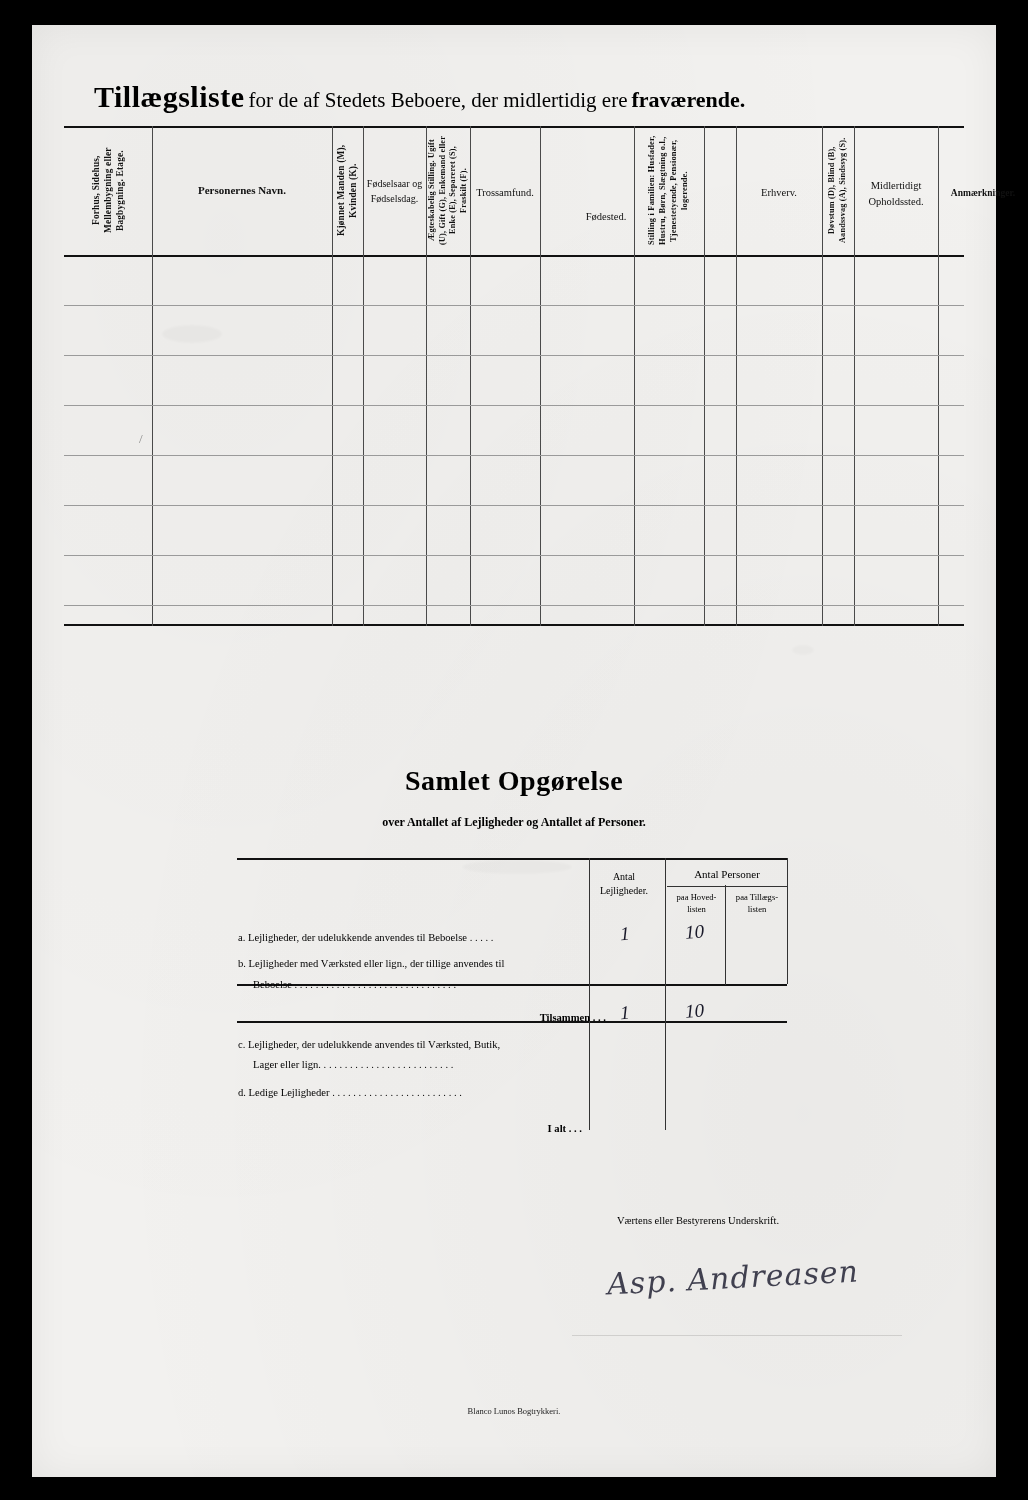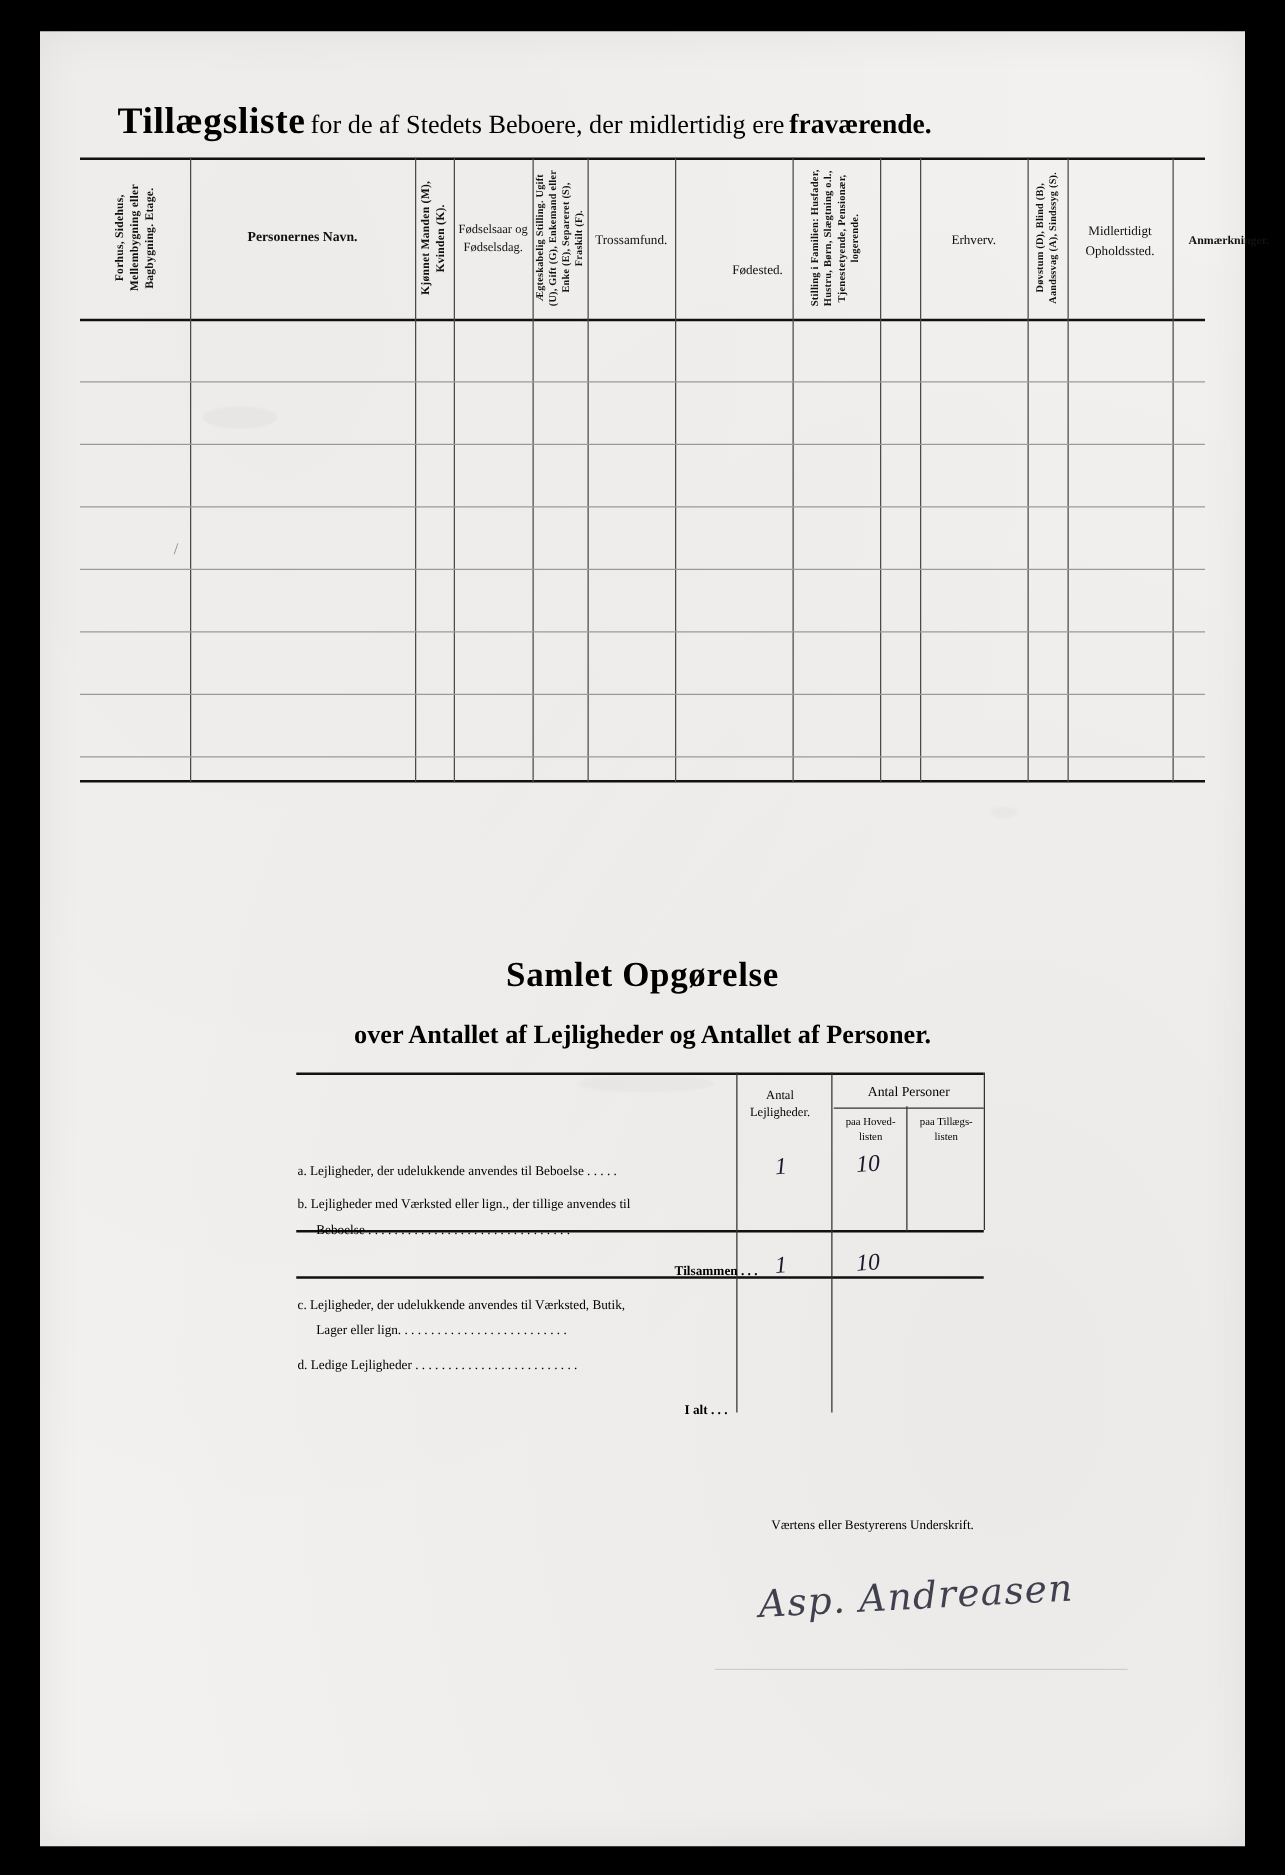--- a/index.html
+++ b/index.html
@@ -25,21 +25,21 @@
   .vline{position:absolute;top:0;bottom:0;width:1px;background:#4a4a4a;}
   .hline{position:absolute;left:0;right:0;height:1px;background:#9a9a9a;}
   .cellhdr{position:absolute;text-align:center;font-size:10.5px;line-height:1.25;color:#111;}
   .vert{writing-mode:vertical-rl;transform:rotate(180deg);font-size:9.3px;line-height:1.3;
         letter-spacing:0.2px;text-align:center;}
   .b{font-weight:bold;}
 
   
   .sum-title{position:absolute;width:100%;text-align:center;font-weight:bold;}
   .sum-title.t1{top:740px;font-size:28px;letter-spacing:0.5px;}
-  .sum-title.t2{top:790px;font-size:21px;}
+  .sum-title.t2{top:790px;font-size:12px;}
   .sum-rule{position:absolute;left:205px;width:550px;height:2px;background:#111;}
   .sum-lbl{position:absolute;font-size:10.6px;line-height:1.55;}
   .num{position:absolute;font-family:"Liberation Serif",serif;font-size:19px;font-style:italic;
        color:#1a1a2a;transform:rotate(-4deg);}
 
   .sign-lbl{position:absolute;top:1190px;left:585px;font-size:10.5px;}
   .sign{position:absolute;top:1235px;left:575px;font-size:30px;font-style:italic;
         font-family:"DejaVu Serif",serif;color:#1b1b2e;transform:rotate(-3deg);letter-spacing:1px;opacity:.82;}
   .printer{position:absolute;top:1381px;width:100%;text-align:center;font-size:8.5px;color:#222;}
 
@@ -159,14 +159,15 @@
     <div class="num" style="left:588px;top:898px;">1</div>
     <div class="num" style="left:653px;top:896px;">10</div>
 
     <div class="num" style="left:588px;top:977px;">1</div>
     <div class="num" style="left:653px;top:975px;">10</div>
 
     <div class="sign-lbl">Værtens eller Bestyrerens Underskrift.</div>
     <div class="sign">Asp. Andreasen</div>
     <div style="position:absolute;left:540px;top:1310px;width:330px;height:1px;background:rgba(0,0,0,.12);"></div>
 
+    <div class="printer">Blanco Lunos Bogtrykkeri.</div>
   </div>
 </div>
 
 </body></html>

